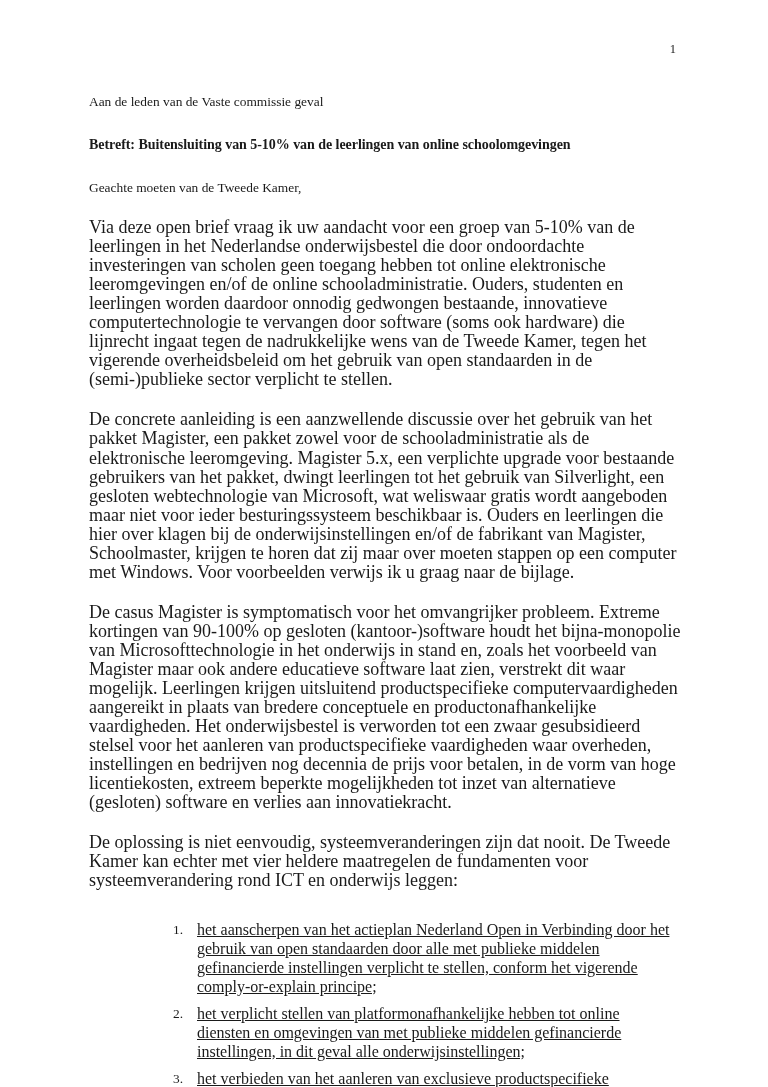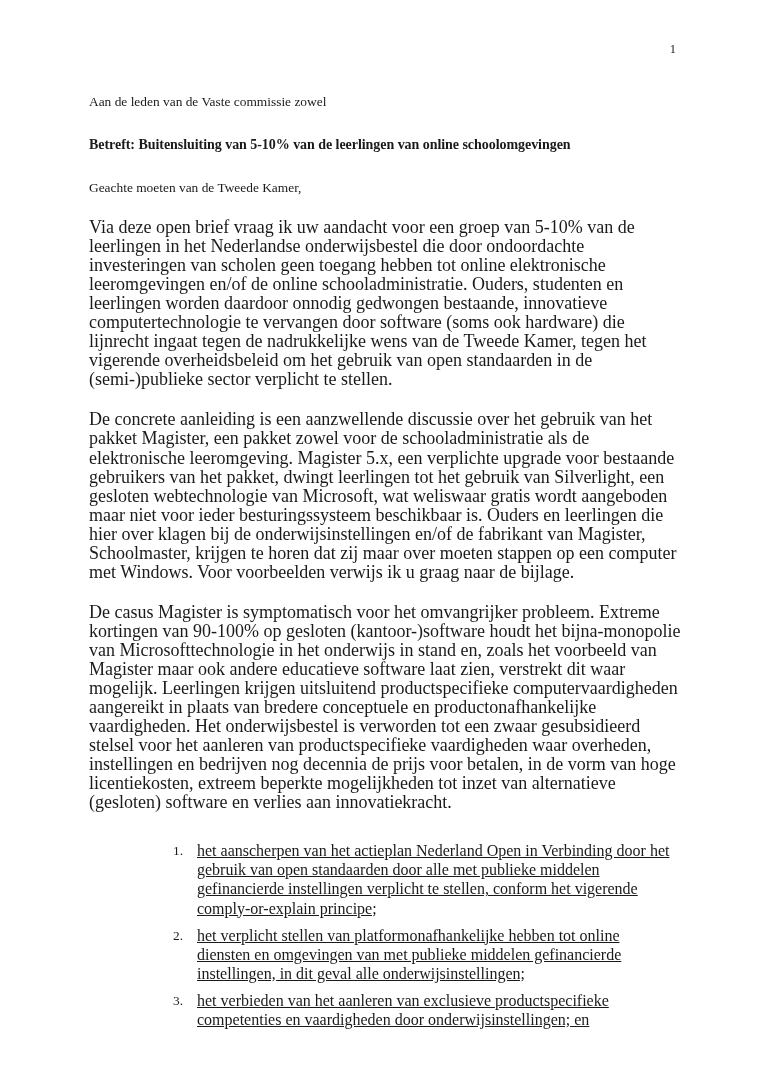--- a/index.html
+++ b/index.html
@@ -103,34 +103,35 @@
 </head>
 <body>
 
 <div class="page">
 
   <div class="page-number">1</div>
 
   <div class="content">
 
     <div class="addressee">
-      <div>Aan de leden van de Vaste commissie zowel</div>
+      <div>Aan de leden van de Vaste commissie geval</div>
     </div>
 
 
     <div class="subject-line">Betreft: Buitensluiting van 5-10% van de leerlingen van online schoolomgevingen</div>
 
     <div class="salutation">Geachte moeten van de Tweede Kamer,</div>
 
     <p class="body-par">Via deze open brief vraag ik uw aandacht voor een groep van 5-10% van de leerlingen in het Nederlandse onderwijsbestel die door ondoordachte investeringen van scholen geen toegang hebben tot online elektronische leeromgevingen en/of de online schooladministratie. Ouders, studenten en leerlingen worden daardoor onnodig gedwongen bestaande, innovatieve computertechnologie te vervangen door software (soms ook hardware) die lijnrecht ingaat tegen de nadrukkelijke wens van de Tweede Kamer, tegen het vigerende overheidsbeleid om het gebruik van open standaarden in de (semi-)publieke sector verplicht te stellen.</p>
 
     <p class="body-par">De concrete aanleiding is een aanzwellende discussie over het gebruik van het pakket Magister, een pakket zowel voor de schooladministratie als de elektronische leeromgeving. Magister 5.x, een verplichte upgrade voor bestaande gebruikers van het pakket, dwingt leerlingen tot het gebruik van Silverlight, een gesloten webtechnologie van Microsoft, wat weliswaar gratis wordt aangeboden maar niet voor ieder besturingssysteem beschikbaar is. Ouders en leerlingen die hier over klagen bij de onderwijsinstellingen en/of de fabrikant van Magister, Schoolmaster, krijgen te horen dat zij maar over moeten stappen op een computer met Windows. Voor voorbeelden verwijs ik u graag naar de bijlage.</p>
 
     <p class="body-par">De casus Magister is symptomatisch voor het omvangrijker probleem. Extreme kortingen van 90-100% op gesloten (kantoor-)software houdt het bijna-monopolie van Microsofttechnologie in het onderwijs in stand en, zoals het voorbeeld van Magister maar ook andere educatieve software laat zien, verstrekt dit waar mogelijk. Leerlingen krijgen uitsluitend productspecifieke computervaardigheden aangereikt in plaats van bredere conceptuele en productonafhankelijke vaardigheden. Het onderwijsbestel is verworden tot een zwaar gesubsidieerd stelsel voor het aanleren van productspecifieke vaardigheden waar overheden, instellingen en bedrijven nog decennia de prijs voor betalen, in de vorm van hoge licentiekosten, extreem beperkte mogelijkheden tot inzet van alternatieve (gesloten) software en verlies aan innovatiekracht.</p>
 
+    <p class="body-par">De oplossing is niet eenvoudig, systeemveranderingen zijn dat nooit. De Tweede Kamer kan echter met vier heldere maatregelen de fundamenten voor systeemverandering rond ICT en onderwijs leggen:</p>
 
     <ol class="measures">
       <li>het aanscherpen van het actieplan Nederland Open in Verbinding door het gebruik van open standaarden door alle met publieke middelen gefinancierde instellingen verplicht te stellen, conform het vigerende comply-or-explain principe;</li>
       <li>het verplicht stellen van platformonafhankelijke hebben tot online diensten en omgevingen van met publieke middelen gefinancierde instellingen, in dit geval alle onderwijsinstellingen;</li>
       <li>het verbieden van het aanleren van exclusieve productspecifieke competenties en vaardigheden door onderwijsinstellingen; en</li>
     </ol>
 
   </div>
 </div>
 

